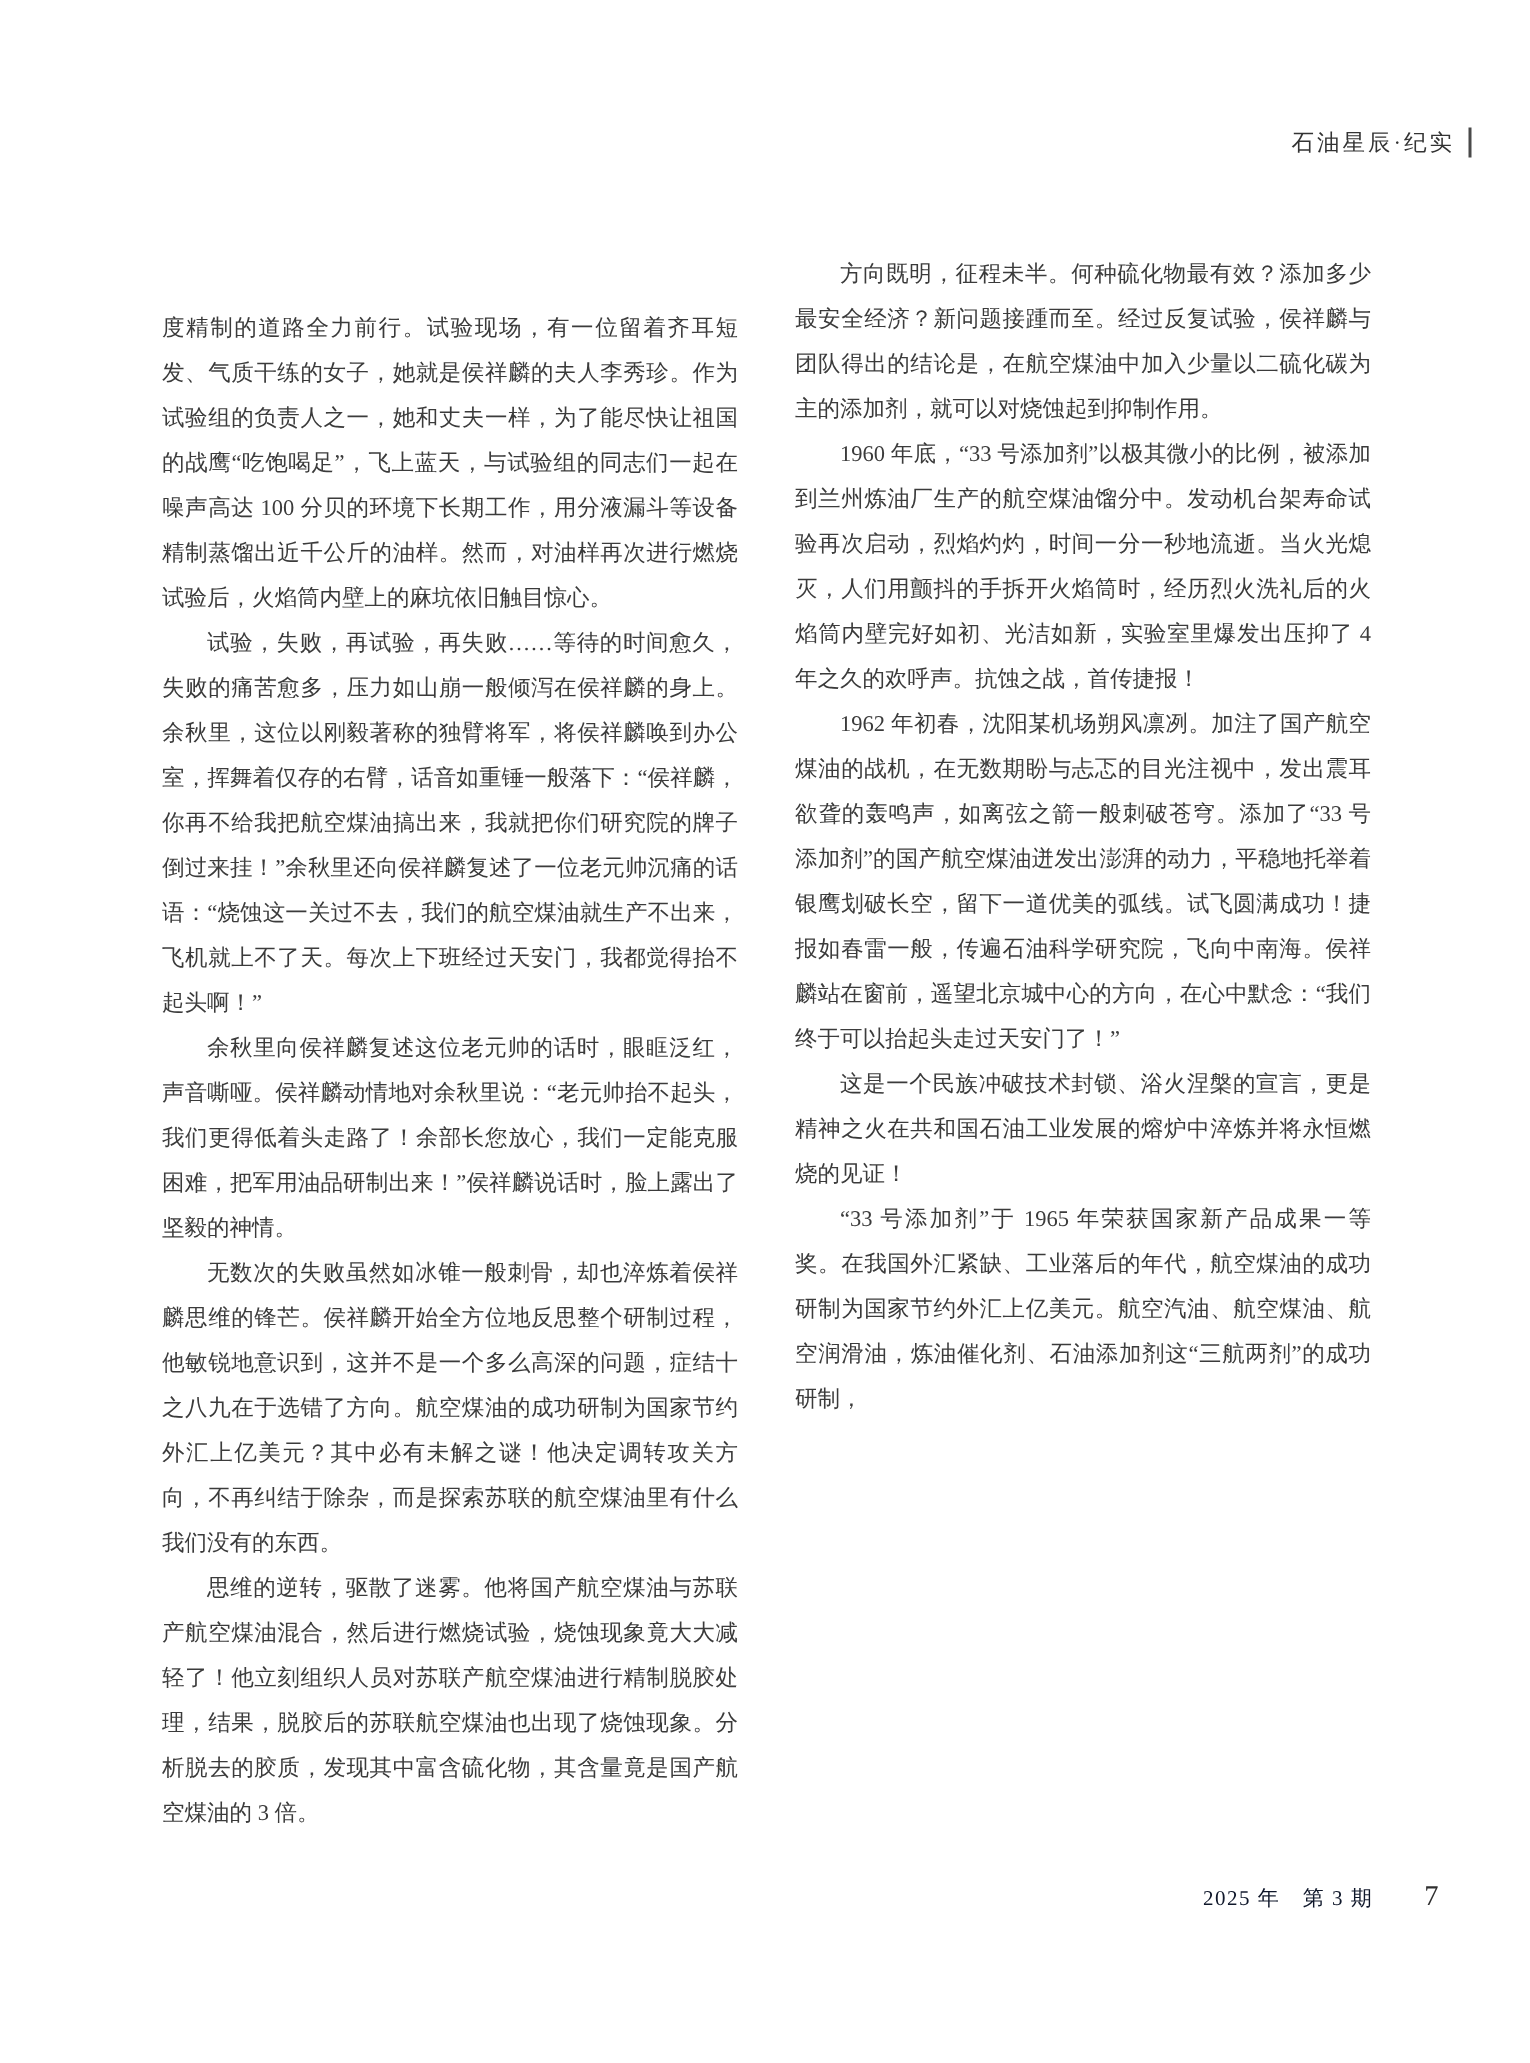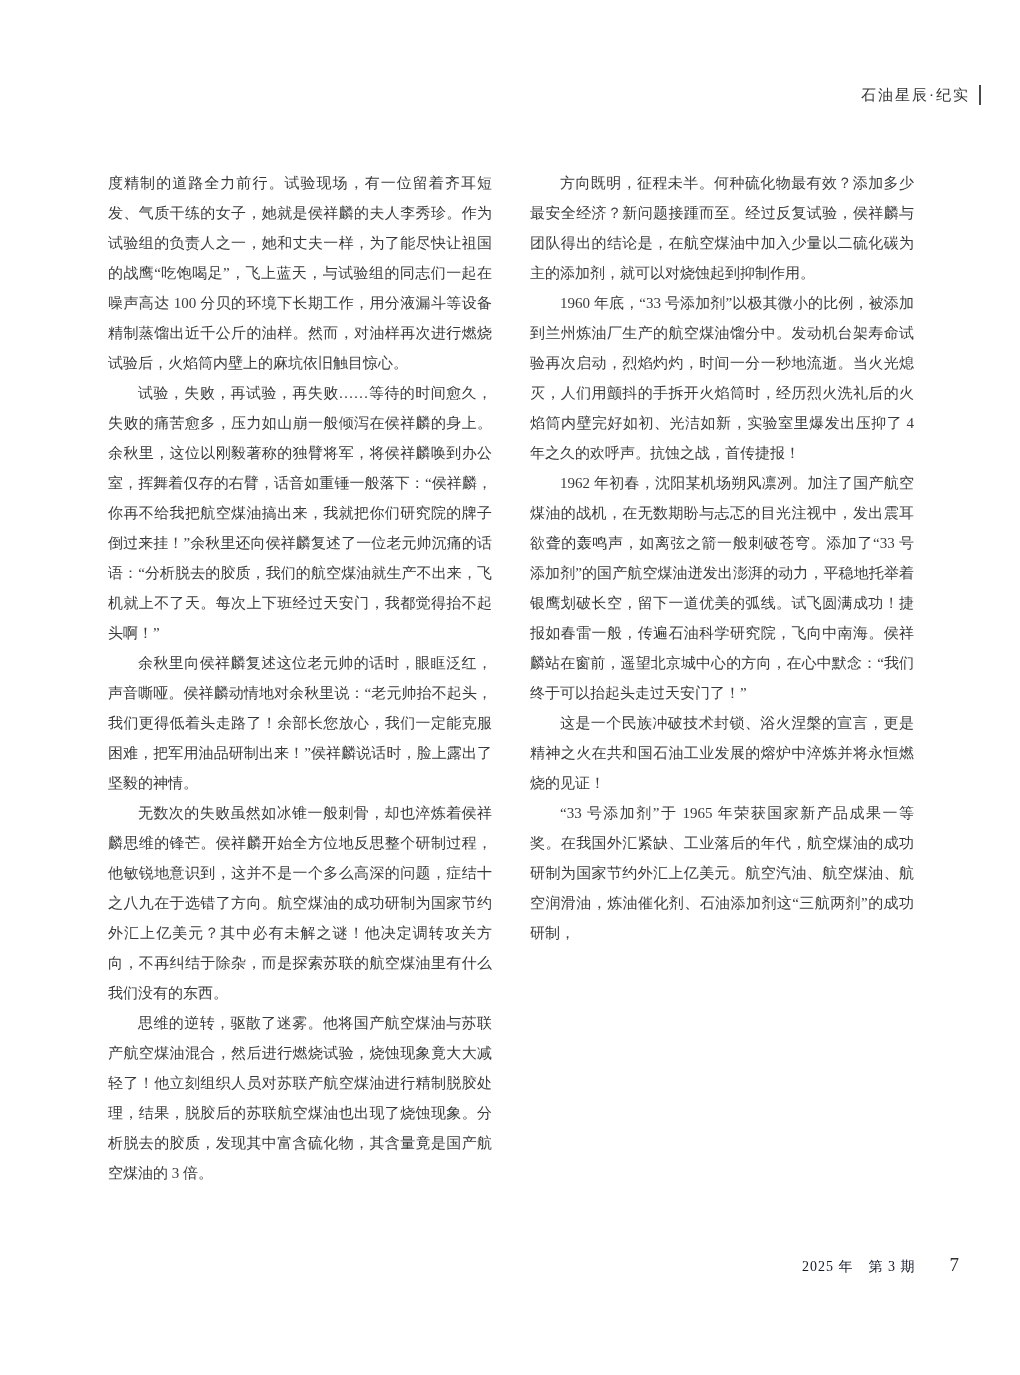--- a/index.html
+++ b/index.html
@@ -43,21 +43,21 @@
   .col { width: 384px; }
   .col p {
     margin: 0;
     font-size: 15px;
     line-height: 30px;
     text-align: justify;
     text-justify: inter-ideograph;
     text-indent: 2em;
     color: #3b3b3b;
   }
-  .col p.cont { text-indent: 0; }
+  .col p.cont { text-indent: 0; margin-top: 36px; }
   .page-footer {
     position: absolute;
     top: 1254px;
     right: 80px;
     display: flex;
     align-items: baseline;
     gap: 34px;
   }
   .issue-info {
     font-size: 14px;
@@ -77,21 +77,21 @@
 
   <header class="page-header">
     <span class="header-title">石油星辰·纪实</span>
     <span class="header-rule"></span>
   </header>
 
   <main class="columns">
 
     <section class="col">
       <p class="cont">度精制的道路全力前行。试验现场，有一位留着齐耳短发、气质干练的女子，她就是侯祥麟的夫人李秀珍。作为试验组的负责人之一，她和丈夫一样，为了能尽快让祖国的战鹰“吃饱喝足”，飞上蓝天，与试验组的同志们一起在噪声高达 100 分贝的环境下长期工作，用分液漏斗等设备精制蒸馏出近千公斤的油样。然而，对油样再次进行燃烧试验后，火焰筒内壁上的麻坑依旧触目惊心。</p>
-      <p>试验，失败，再试验，再失败……等待的时间愈久，失败的痛苦愈多，压力如山崩一般倾泻在侯祥麟的身上。余秋里，这位以刚毅著称的独臂将军，将侯祥麟唤到办公室，挥舞着仅存的右臂，话音如重锤一般落下：“侯祥麟，你再不给我把航空煤油搞出来，我就把你们研究院的牌子倒过来挂！”余秋里还向侯祥麟复述了一位老元帅沉痛的话语：“分析脱去的胶质，我们的航空煤油就生产不出来，飞机就上不了天。每次上下班经过天安门，我都觉得抬不起头啊！”</p>
+      <p>试验，失败，再试验，再失败……等待的时间愈久，失败的痛苦愈多，压力如山崩一般倾泻在侯祥麟的身上。余秋里，这位以刚毅著称的独臂将军，将侯祥麟唤到办公室，挥舞着仅存的右臂，话音如重锤一般落下：“侯祥麟，你再不给我把航空煤油搞出来，我就把你们研究院的牌子倒过来挂！”余秋里还向侯祥麟复述了一位老元帅沉痛的话语：“烧蚀这一关过不去，我们的航空煤油就生产不出来，飞机就上不了天。每次上下班经过天安门，我都觉得抬不起头啊！”</p>
       <p>余秋里向侯祥麟复述这位老元帅的话时，眼眶泛红，声音嘶哑。侯祥麟动情地对余秋里说：“老元帅抬不起头，我们更得低着头走路了！余部长您放心，我们一定能克服困难，把军用油品研制出来！”侯祥麟说话时，脸上露出了坚毅的神情。</p>
       <p>无数次的失败虽然如冰锥一般刺骨，却也淬炼着侯祥麟思维的锋芒。侯祥麟开始全方位地反思整个研制过程，他敏锐地意识到，这并不是一个多么高深的问题，症结十之八九在于选错了方向。航空煤油的成功研制为国家节约外汇上亿美元？其中必有未解之谜！他决定调转攻关方向，不再纠结于除杂，而是探索苏联的航空煤油里有什么我们没有的东西。</p>
       <p>思维的逆转，驱散了迷雾。他将国产航空煤油与苏联产航空煤油混合，然后进行燃烧试验，烧蚀现象竟大大减轻了！他立刻组织人员对苏联产航空煤油进行精制脱胶处理，结果，脱胶后的苏联航空煤油也出现了烧蚀现象。分析脱去的胶质，发现其中富含硫化物，其含量竟是国产航空煤油的 3 倍。</p>
     </section>
 
     <section class="col">
       <p>方向既明，征程未半。何种硫化物最有效？添加多少最安全经济？新问题接踵而至。经过反复试验，侯祥麟与团队得出的结论是，在航空煤油中加入少量以二硫化碳为主的添加剂，就可以对烧蚀起到抑制作用。</p>
       <p>1960 年底，“33 号添加剂”以极其微小的比例，被添加到兰州炼油厂生产的航空煤油馏分中。发动机台架寿命试验再次启动，烈焰灼灼，时间一分一秒地流逝。当火光熄灭，人们用颤抖的手拆开火焰筒时，经历烈火洗礼后的火焰筒内壁完好如初、光洁如新，实验室里爆发出压抑了 4 年之久的欢呼声。抗蚀之战，首传捷报！</p>
       <p>1962 年初春，沈阳某机场朔风凛冽。加注了国产航空煤油的战机，在无数期盼与忐忑的目光注视中，发出震耳欲聋的轰鸣声，如离弦之箭一般刺破苍穹。添加了“33 号添加剂”的国产航空煤油迸发出澎湃的动力，平稳地托举着银鹰划破长空，留下一道优美的弧线。试飞圆满成功！捷报如春雷一般，传遍石油科学研究院，飞向中南海。侯祥麟站在窗前，遥望北京城中心的方向，在心中默念：“我们终于可以抬起头走过天安门了！”</p>
       <p>这是一个民族冲破技术封锁、浴火涅槃的宣言，更是精神之火在共和国石油工业发展的熔炉中淬炼并将永恒燃烧的见证！</p>

